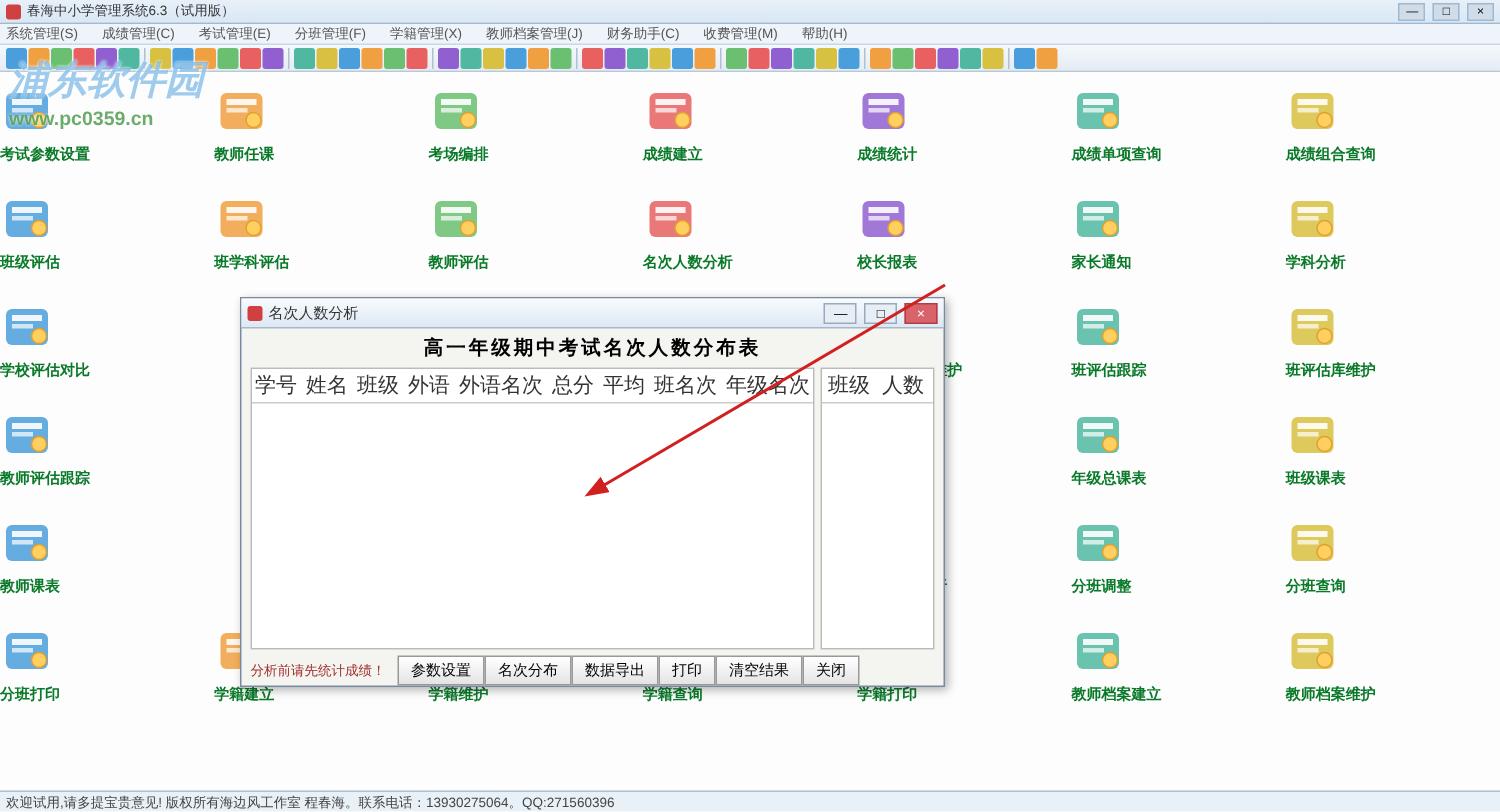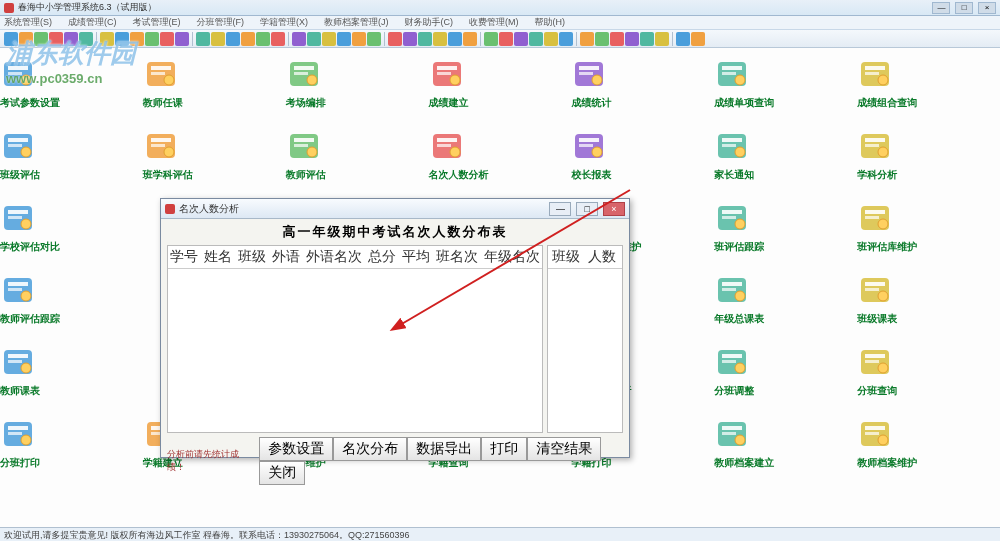--- a/index.html
+++ b/index.html
@@ -26,21 +26,21 @@
 .dialog .dtitle .dbtns span { display:inline-block; width:22px; height:14px; margin-left:2px; font-size:9px; text-align:center; line-height:12px; border:1px solid #9ab; background:#e8eef6; }
 .dialog .dtitle .dbtns span.close { background:#d8646a; color:#fff; border-color:#b04048; }
 .dialog .dhead { text-align:center; font-size:13px; font-weight:bold; padding:4px 0; letter-spacing:2px; }
 .dialog .dbody { display:flex; padding:0 6px; height:188px; gap:4px; }
 .dialog .dleft { flex:1; background:#fff; border:1px solid #bbb; }
 .dialog .dright { width:115px; background:#fff; border:1px solid #bbb; }
 .dialog .cols { display:flex; font-size:14px; color:#333; border-bottom:1px solid #ccc; padding:2px 2px; gap:6px; }
 .dialog .cols span { white-space:nowrap; }
 .dialog .dfoot { display:flex; align-items:center; padding:4px 6px; gap:4px; }
 .dialog .hint { font-size:9px; color:#a03030; font-weight:normal; margin-right:4px; }
-.dialog button { font-size:14px; padding:2px 8px; background:linear-gradient(#fff,#e4e4e4); border:1px solid #999; cursor:pointer; }
+.dialog button { font-size:10px; padding:2px 8px; background:linear-gradient(#fff,#e4e4e4); border:1px solid #999; cursor:pointer; }
 .arrow { position:absolute; pointer-events:none; z-index:45; }
 
 .ic { width:100%; height:100%; display:block; }
 </style>
 </head>
 <body>
 
 <div class="titlebar">
   <span class="app-icon"></span>
   <span class="title">春海中小学管理系统6.3（试用版）</span>

